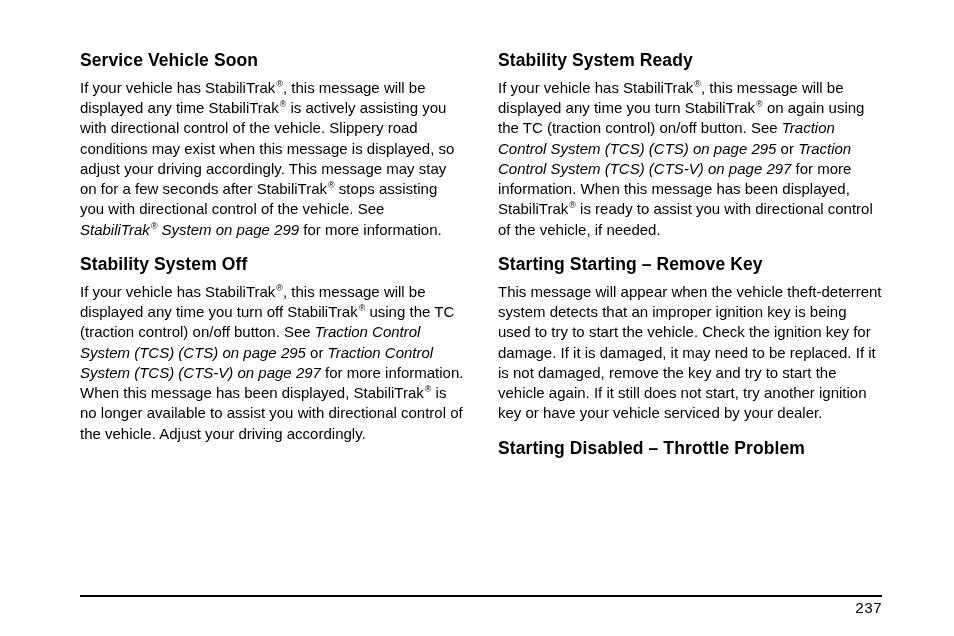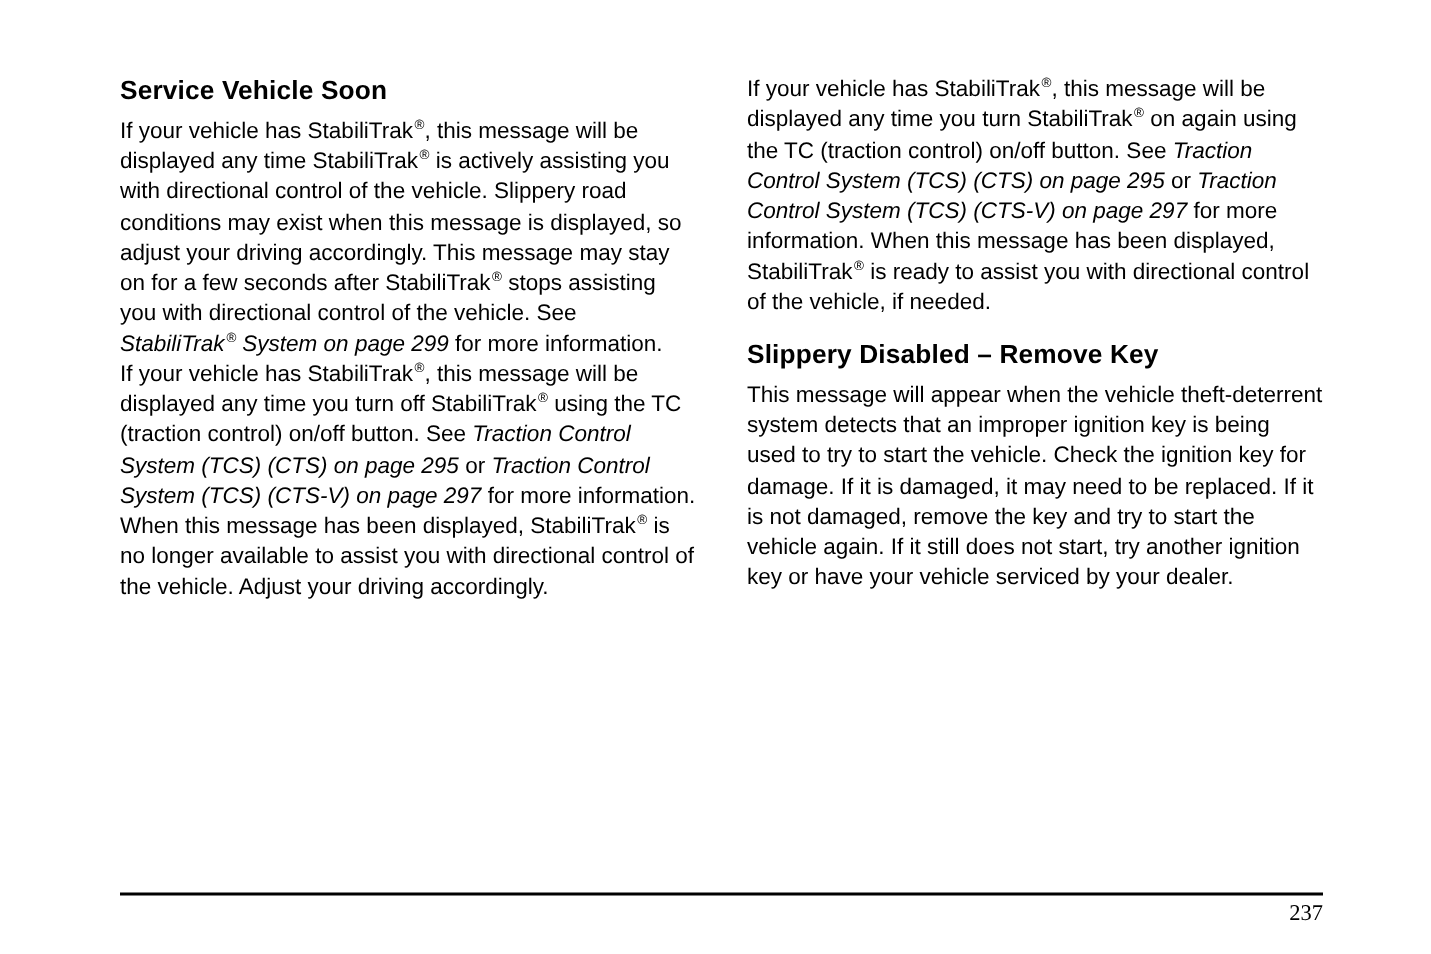--- a/index.html
+++ b/index.html
@@ -53,51 +53,54 @@
   }
   .ital { font-style: italic; }
   .rule {
     border: none;
     border-top: 2px solid #000;
     margin: 12px 0 4px 0;
     width: 100%;
   }
   .pgnum {
     text-align: right;
-    font-family: Liberation Serif, serif;
+    font-family: Liberation Mono, monospace;
     font-size: 15px;
   }
 </style>
 </head>
 <body>
 
 <div class="page">
   <div class="cols">
 
     <div class="col">
 
       <h3>Service Vehicle Soon</h3>
 
       <p>
         <span>If your vehicle has StabiliTrak</span><span class="sup">®</span><span>, this message will be displayed any time StabiliTrak</span><span class="sup">®</span><span> is actively assisting you with directional control of the vehicle. Slippery road conditions may exist when this message is displayed, so adjust your driving accordingly. This message may stay on for a few seconds after StabiliTrak</span><span class="sup">®</span><span> stops assisting you with directional control of the vehicle. See </span><span class="ital"><span>StabiliTrak</span><span class="sup">®</span><span> System on page 299</span></span><span> for more information.</span>
       </p>
 
+      <h3 class="mt">Stability System Off</h3>
       <p>
         <span>If your vehicle has StabiliTrak</span><span class="sup">®</span><span>, this message will be displayed any time you turn off StabiliTrak</span><span class="sup">®</span><span> using the TC (traction control) on/off button. See </span><span class="ital">Traction Control System (TCS) (CTS) on page 295</span><span> or </span><span class="ital">Traction Control System (TCS) (CTS-V) on page 297</span><span> for more information. When this message has been displayed, StabiliTrak</span><span class="sup">®</span><span> is no longer available to assist you with directional control of the vehicle. Adjust your driving accordingly.</span>
       </p>
     </div>
 
     <div class="col">
 
+      <h3>Stability System Ready</h3>
       <p>
         <span>If your vehicle has StabiliTrak</span><span class="sup">®</span><span>, this message will be displayed any time you turn StabiliTrak</span><span class="sup">®</span><span> on again using the TC (traction control) on/off button. See </span><span class="ital">Traction Control System (TCS) (CTS) on page 295</span><span> or </span><span class="ital">Traction Control System (TCS) (CTS-V) on page 297</span><span> for more information. When this message has been displayed, StabiliTrak</span><span class="sup">®</span><span> is ready to assist you with directional control of the vehicle, if needed.</span>
       </p>
 
-      <h3 class="mt">Slippery Disabled – Remove Key</h3>
+      <h3 class="mt">Starting Starting – Remove Key</h3>
       <p>This message will appear when the vehicle theft-deterrent system detects that an improper ignition key is being used to try to start the vehicle. Check the ignition key for damage. If it is damaged, it may need to be replaced. If it is not damaged, remove the key and try to start the vehicle again. If it still does not start, try another ignition key or have your vehicle serviced by your dealer.</p>
 
+      <h3 class="mt">Starting Disabled – Throttle Problem</h3>
     </div>
 
   </div>
 
   <hr class="rule">
   <div class="pgnum">237</div>
 </div>
 
 </body></html>

